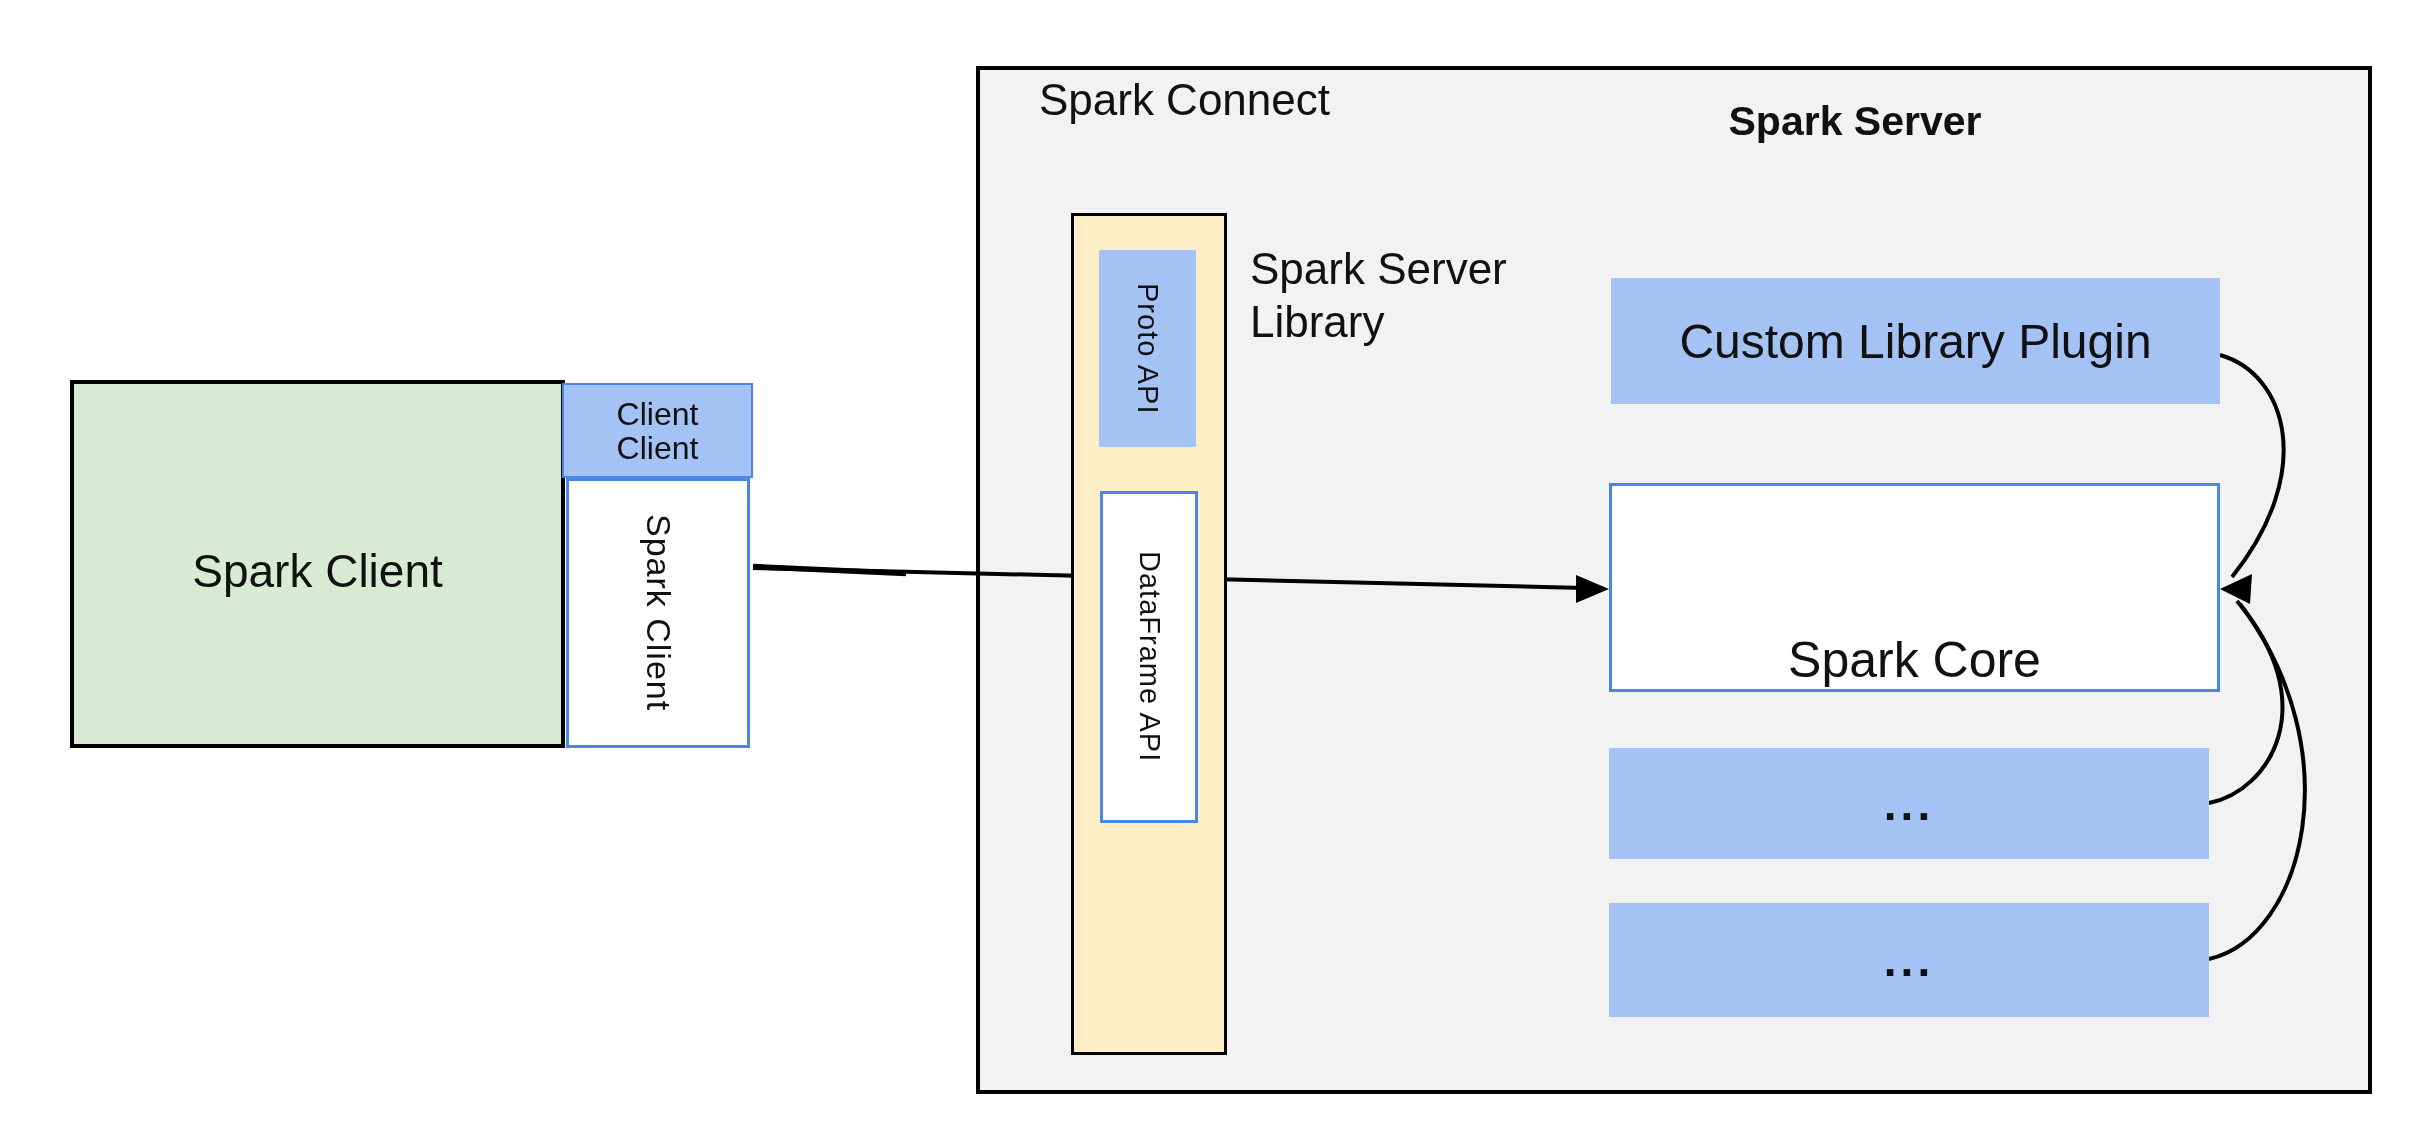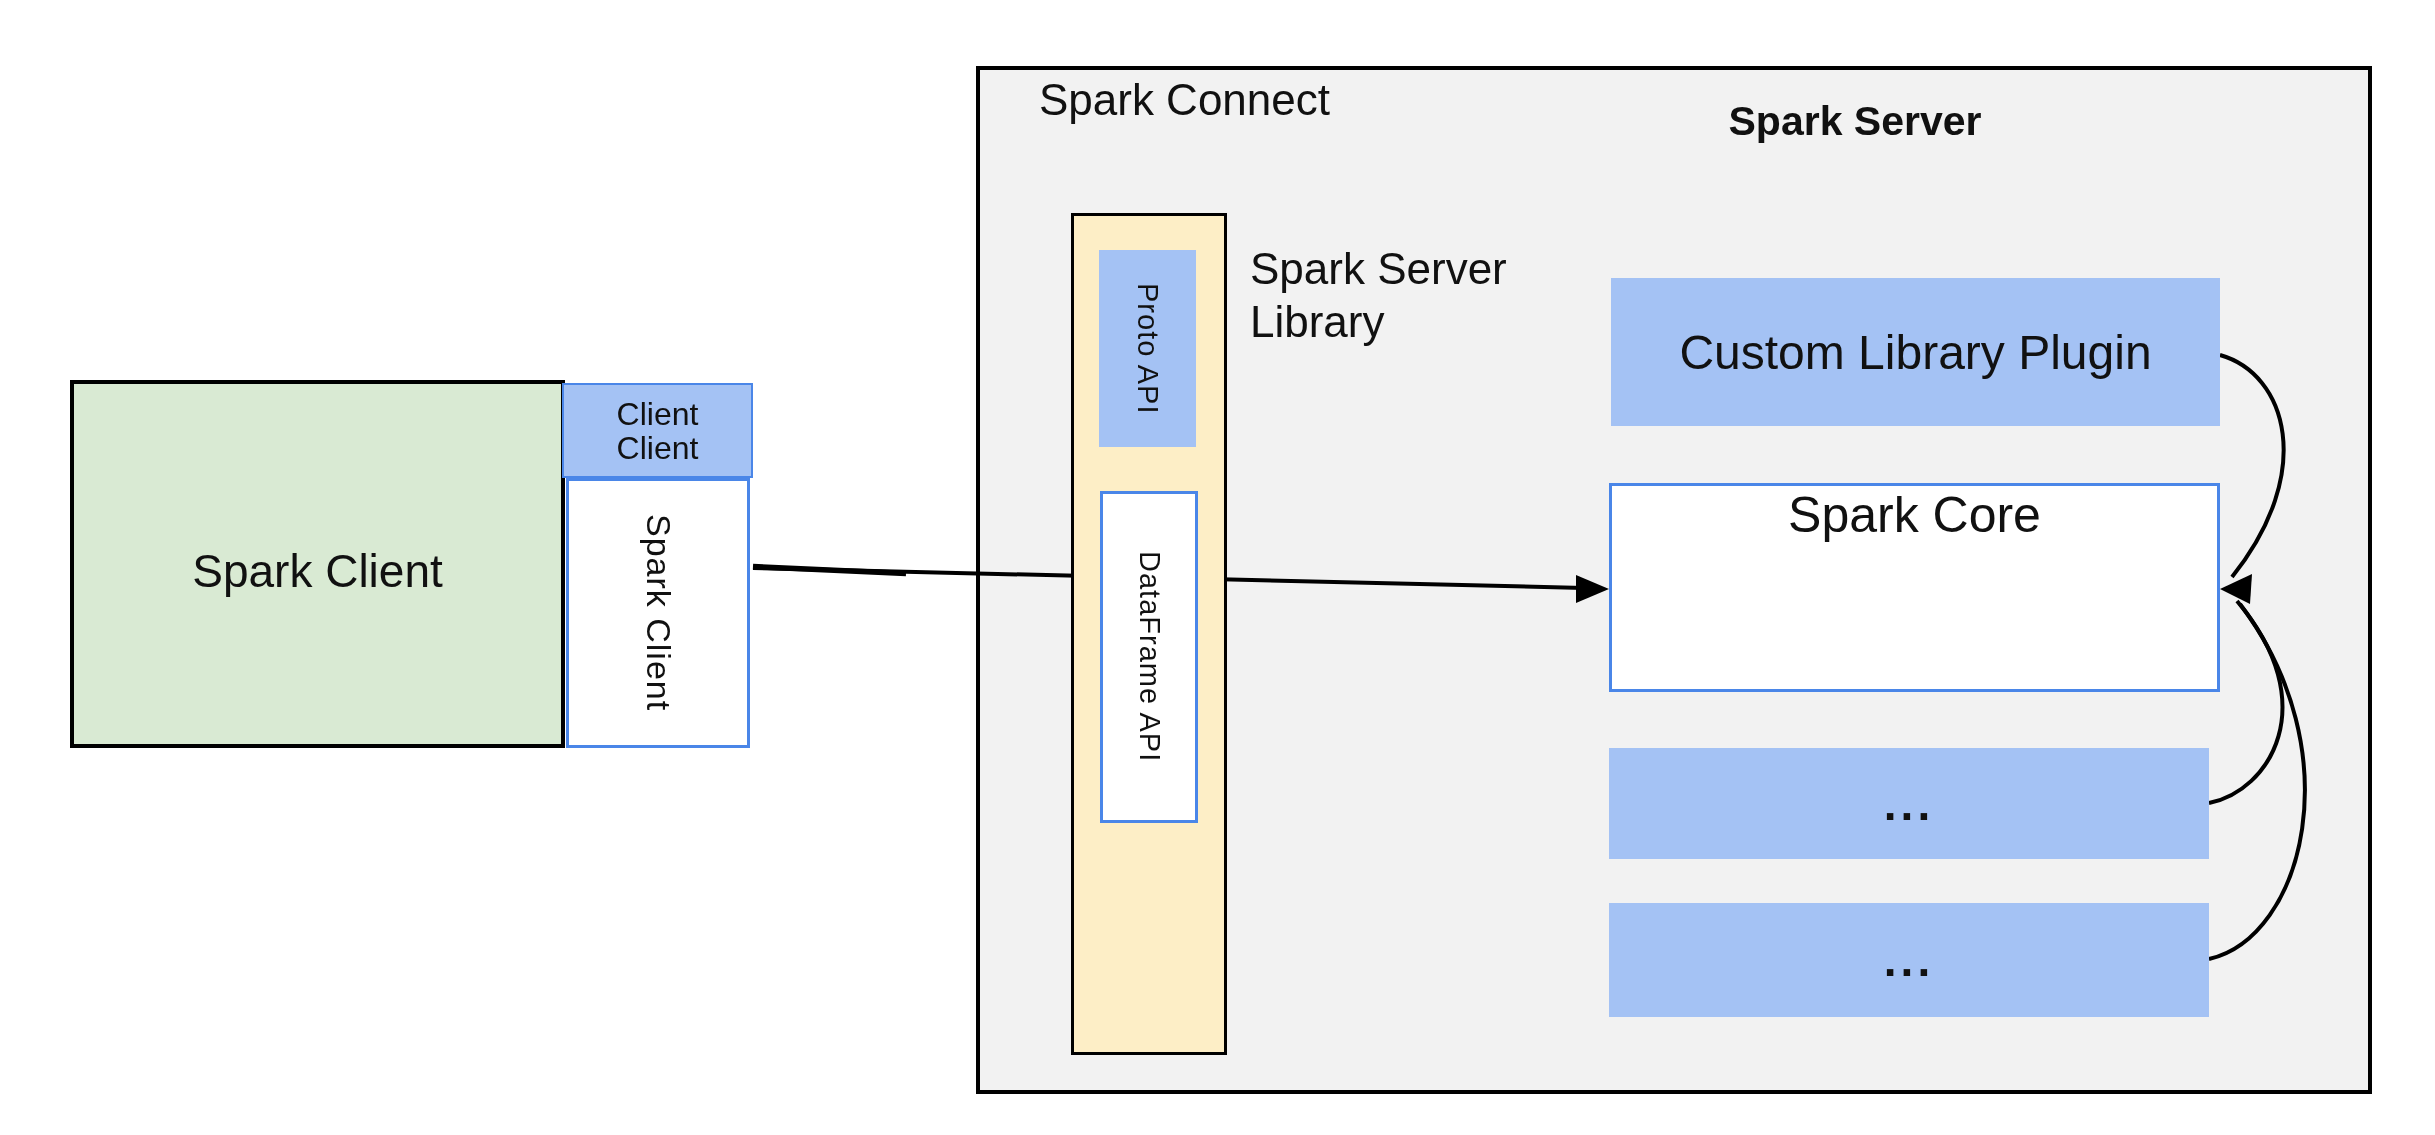--- a/index.html
+++ b/index.html
@@ -60,29 +60,29 @@
   }
   .vtext {
     writing-mode: vertical-rl; text-orientation: mixed;
     letter-spacing: 1px; white-space: nowrap;
   }
   .vtext-lg { font-size: 34px; }
   .vtext-sm { font-size: 29px; }
 
   
   .clp-box {
-    left: 1611px; top: 278px; width: 609px; height: 148px;
+    left: 1611px; top: 278px; width: 609px; height: 126px;
     background: var(--blue-fill);
     display: flex; align-items: center; justify-content: center;
     font-size: 48px;
   }
   .spark-core-box {
     left: 1609px; top: 483px; width: 611px; height: 209px;
     background: #ffffff; border: 3px solid var(--blue-border);
-    display: flex; align-items: flex-start; justify-content: center;
+    display: flex; align-items: flex-end; justify-content: center;
     font-size: 50px;
   }
   .ellipsis-box-1 {
     left: 1609px; top: 748px; width: 600px; height: 111px;
     background: var(--blue-fill);
     display: flex; align-items: center; justify-content: center;
     font-size: 46px; font-weight: bold; letter-spacing: 4px;
   }
   .ellipsis-box-2 {
     left: 1609px; top: 903px; width: 600px; height: 114px;

